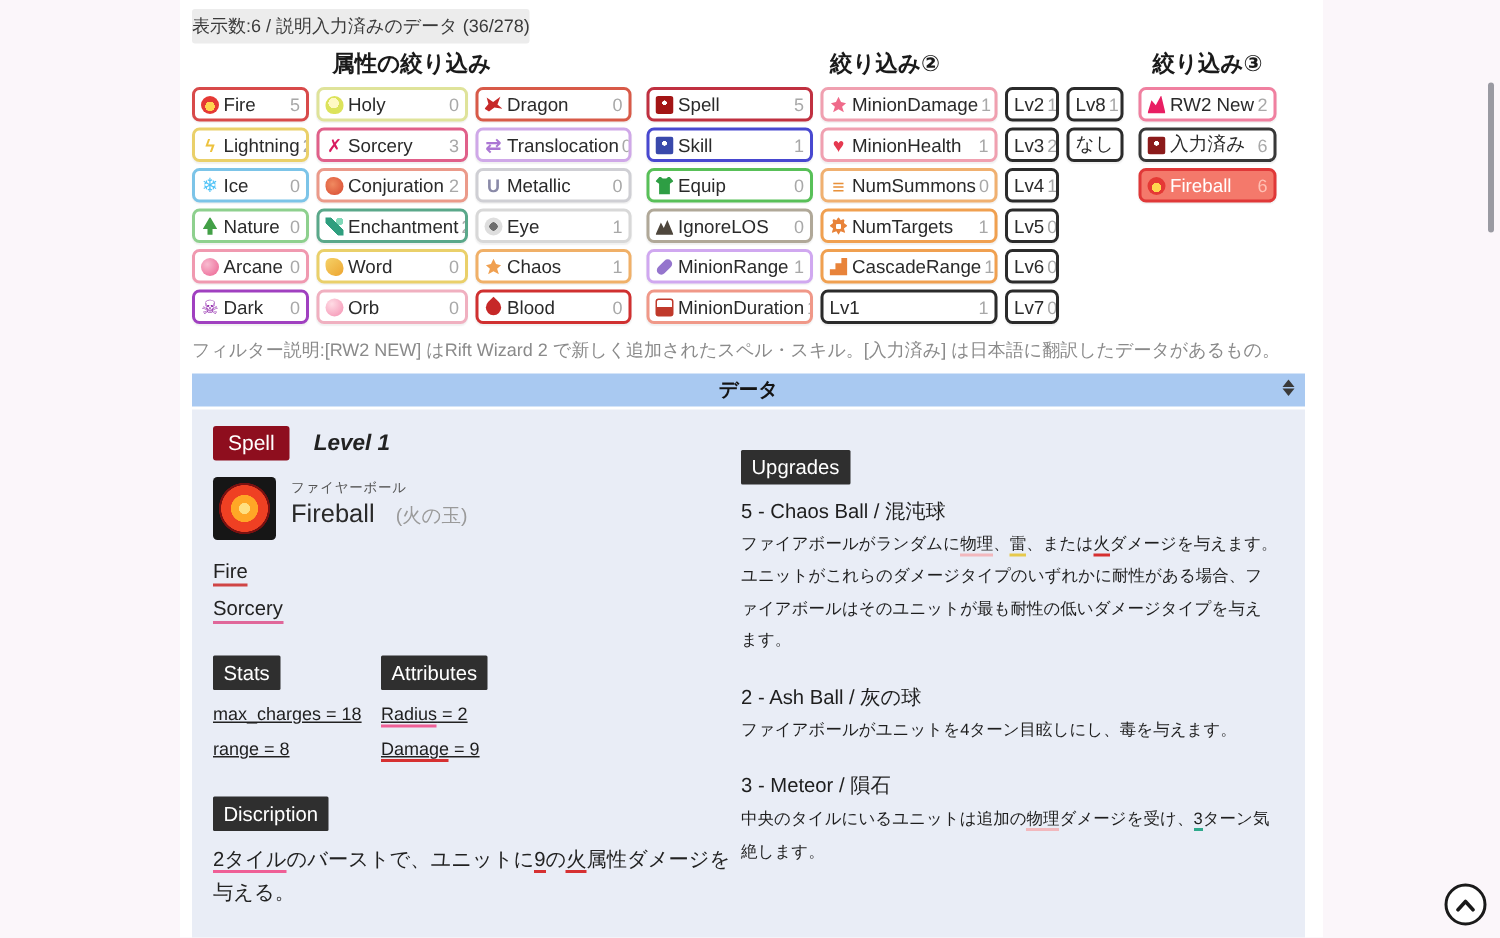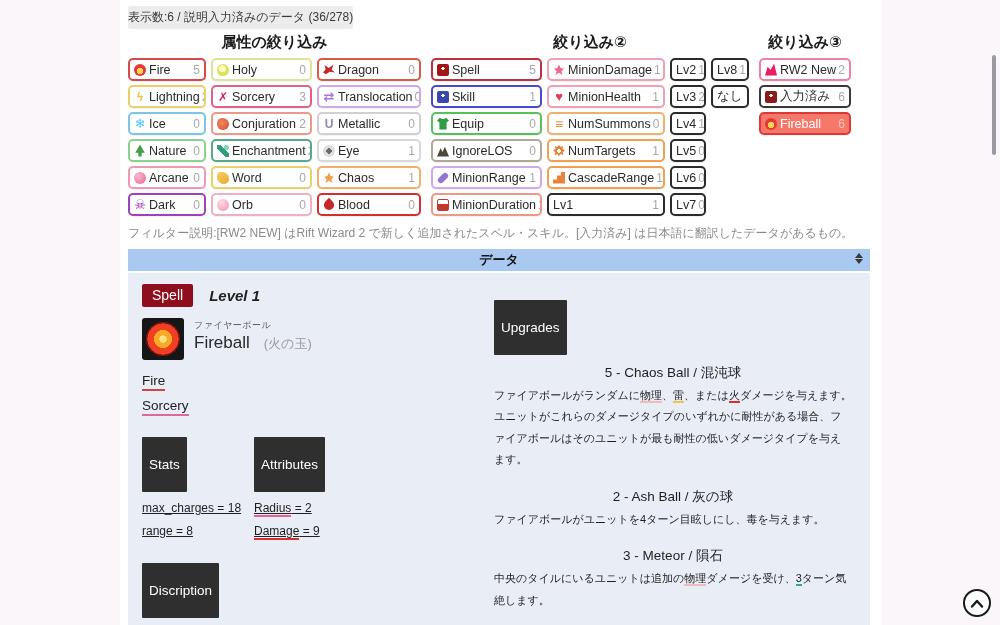--- a/index.html
+++ b/index.html
@@ -97,35 +97,35 @@
     background:radial-gradient(circle at 50% 50%,#ffe082 0 12%,#ffa726 13% 30%,#ef4023 31% 52%,#7a1010 53% 57%,#161616 58%); }
   .names { margin-left:10px; padding-top:1px; }
   .furi { font-size:9px; color:#555; letter-spacing:.5px; }
   .nline { display:flex; align-items:baseline; margin-top:1px; }
   .ename { font-size:17px; color:#2a2a2a; }
   .jname { font-size:13px; color:#9a9a9a; margin-left:14px; }
   .tags { margin-top:12px; }
   .tag { width:fit-content; font-size:13.5px; color:#222; border-bottom:2px solid #d04545;
     margin-bottom:6px; cursor:pointer; line-height:17px; }
   .t-sorcery { border-bottom-color:#e0679a; }
-  .blabel { background:#2f2f2f; color:#fff; font-size:13.5px; padding:20px 7px; width:fit-content;
+  .blabel { background:#2f2f2f; color:#fff; font-size:13.5px; padding:4px 7px; width:fit-content;
     display:inline-block; border-radius:1px; }
   .statattr { display:flex; margin-top:15px;text-decoration:underline; }
   .stats-block { width:108px; flex:0 0 auto; }
   .attr-block { margin-left:4px; }
   .srow { font-size:12px; margin-top:9px; color:#1e1e1e; }
   .desc-block { margin-top:25px; }
   .desc-line { font-size:13.5px; margin-top:8px; line-height:1.6; }
   .useg { border-bottom:2px solid; padding-bottom:0; }
   .u-pink { border-color:#ef5f96; } .u-red { border-color:#d63031; }
   .u-pale { border-color:#f2b8bd; } .u-yellow { border-color:#e6c94c; }
   .u-teal { border-color:#2fa98c; }
   .cfooter { margin-top:auto; display:flex; align-items:center; padding-top:14px; }
   .uentry { margin-bottom:17px; }
-  .utitle { font-size:13.5px; color:#1e1e1e; margin-bottom:3px;text-align:center; }
+  .utitle { font-size:13.5px; color:#1e1e1e; margin-bottom:3px; }
   .ubody { font-size:11px; line-height:1.95; color:#1e1e1e; }
   .ccol-r .blabel { margin-bottom:9px; }
 
   
   .scrollbar-thumb { position:absolute; left:992px; top:55px; width:4px; height:100px;
     background:#9a9aa2; border-radius:2px; }
   .scroll-top { position:absolute; left:963px; top:589px; width:28px; height:28px; border-radius:50%;
     border:2px solid #1a1a1a; background:rgba(255,255,255,.92); display:flex; align-items:center;
     justify-content:center; cursor:pointer; }
 </style>

